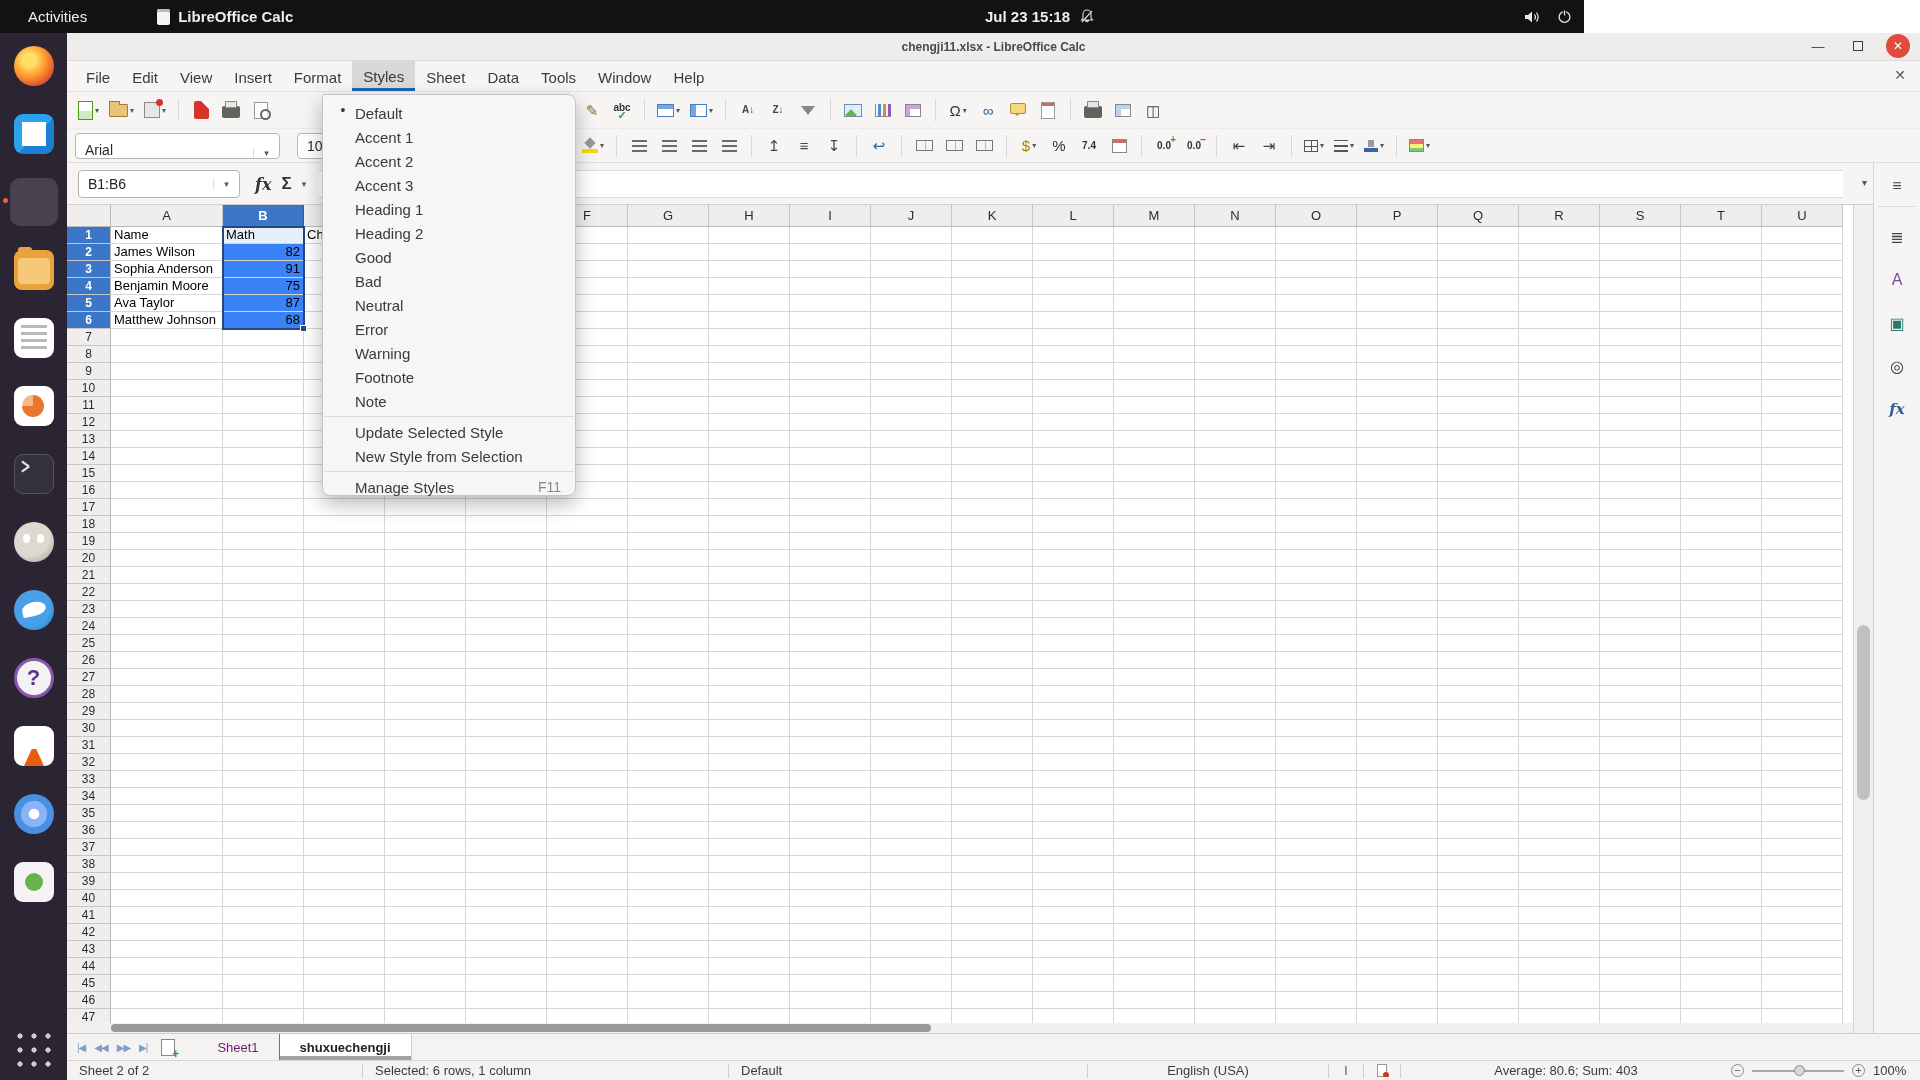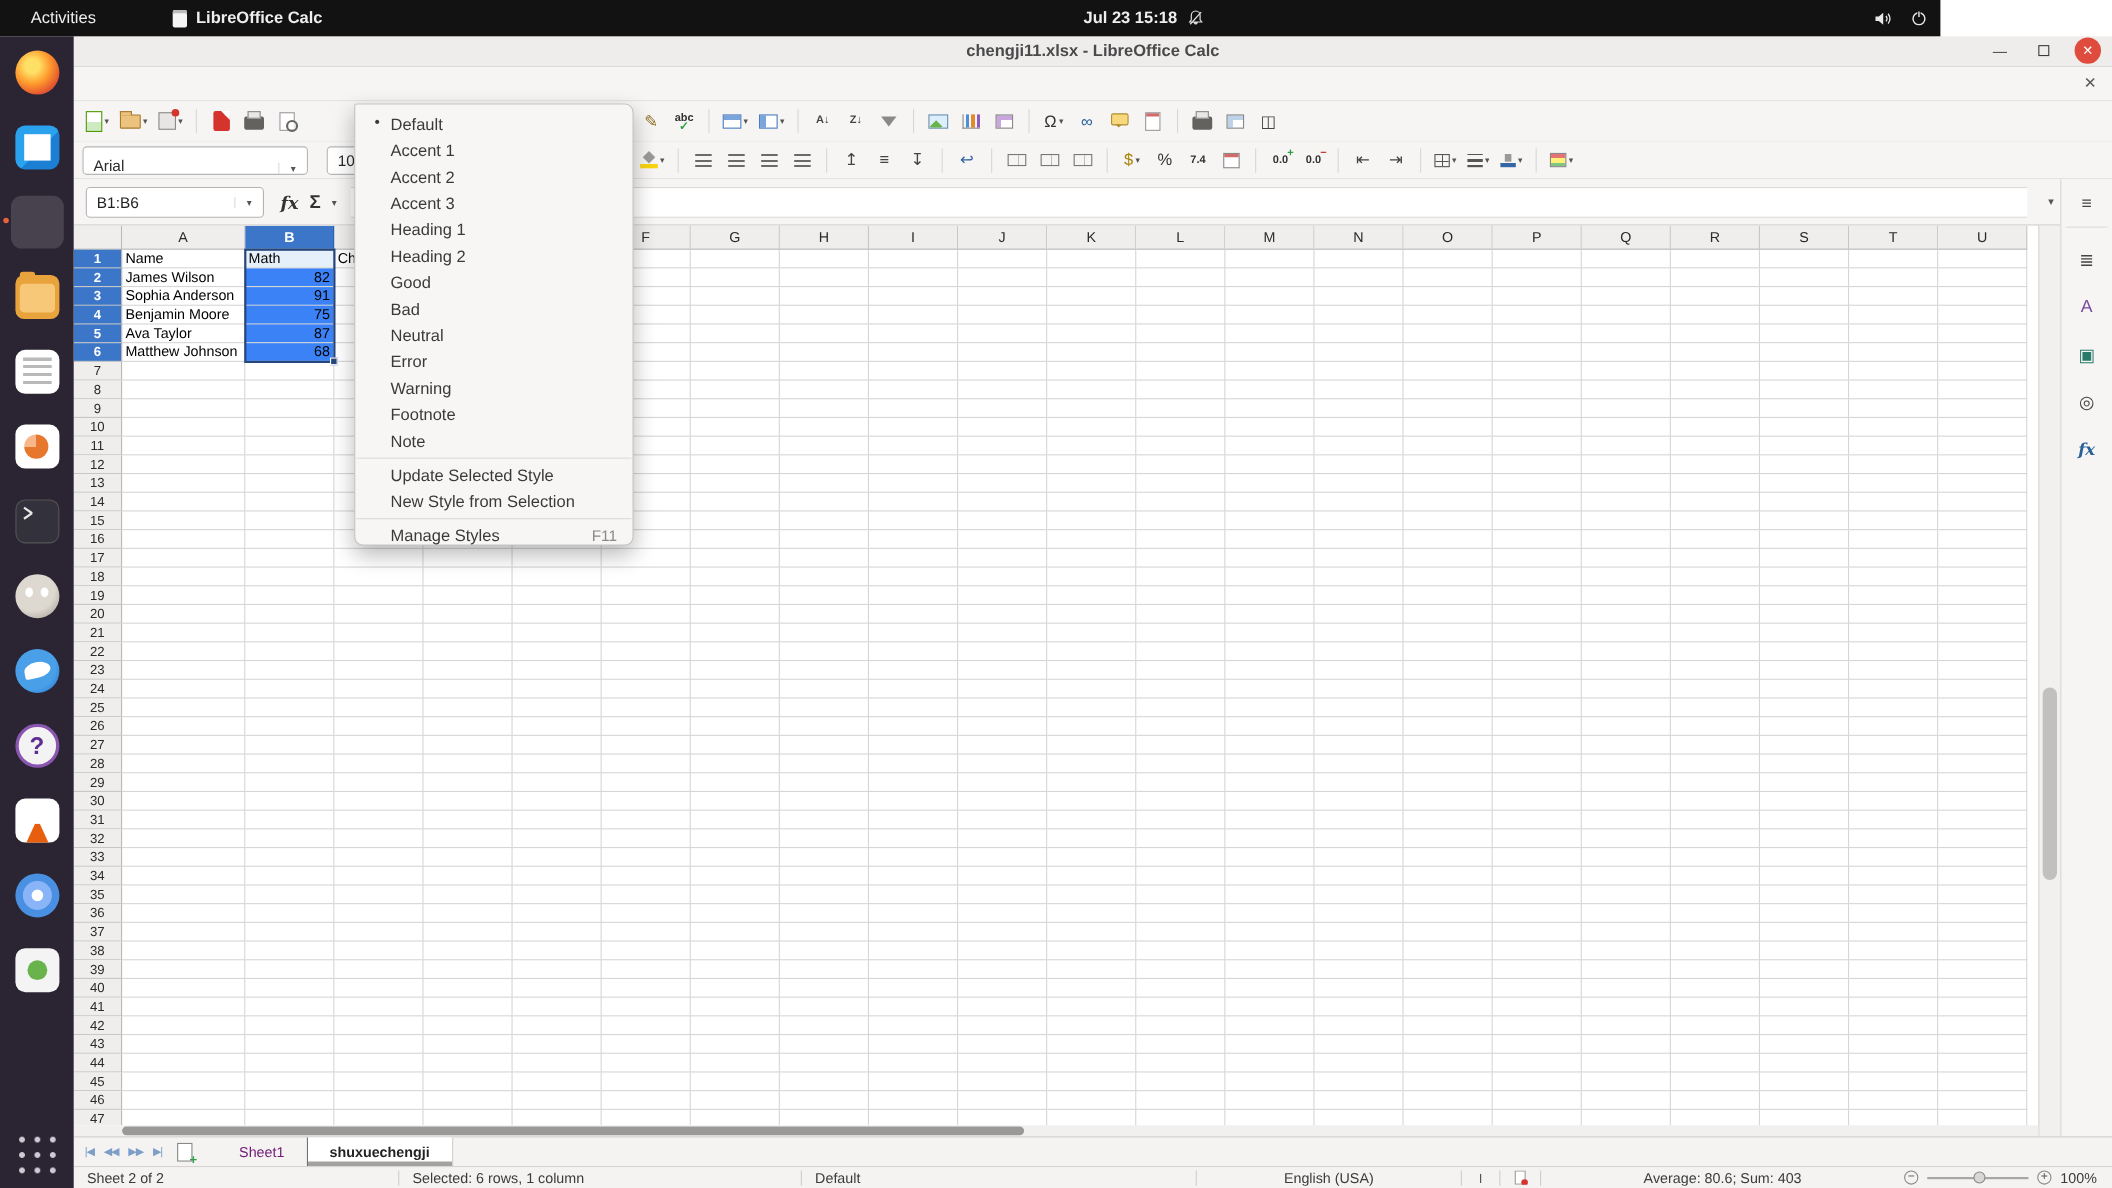--- a/index.html
+++ b/index.html
@@ -1,20 +1,20 @@
 <!DOCTYPE html>
 <html><head>
 <meta charset="utf-8">
 <style>
   *{box-sizing:border-box;margin:0;padding:0}
   html,body{width:1920px;height:1080px;overflow:hidden}
   body{position:relative;font-family:"Liberation Sans",sans-serif;background:#fff;color:#2b2b2b}
 
   
-  .topbar{position:absolute;left:0;top:0;width:1764px;height:33px;background:#121212;color:#eee;
+  .topbar{position:absolute;left:0;top:0;width:1584px;height:33px;background:#121212;color:#eee;
     display:flex;align-items:center;font-size:15px;z-index:60}
   .tb-activities{margin-left:20px;padding:2px 8px}
   .tb-app{display:flex;align-items:center;gap:8px;margin-left:62px;font-weight:700}
   .tb-appicon{width:13px;height:16px;background:#f4f4f4;border-radius:2px;box-shadow:inset 0 3px 0 #bbb}
   .tb-clock{position:absolute;left:985px;display:flex;align-items:center;gap:10px;font-weight:700}
   .tb-right{position:absolute;right:12px;display:flex;align-items:center;gap:16px}
 
   
   .dock{position:absolute;left:0;top:33px;width:67px;height:1047px;background:#2a2433;z-index:55;
     display:flex;flex-direction:column;align-items:center;padding-top:9px;gap:20px}
@@ -48,21 +48,21 @@
   .dk-vlc::before{content:"";position:absolute;left:10px;top:8px;width:0;height:0;border:10px solid transparent;border-bottom:22px solid #e85e0f}
   .dk-vlc::after{content:"";position:absolute;left:12px;top:18px;width:16px;height:5px;background:#fff}
   .dk-chromium{border-radius:50%;background:radial-gradient(circle,#fff 0 17%,#8ab4f8 20% 45%,#4a90e2 48% 100%)}
   .dk-software-store{background:#f4f4f4}
   .dk-software-store::before{content:"";position:absolute;left:11px;top:11px;width:18px;height:18px;border-radius:50%;background:#69b34c}
   .dk-show-apps{background:radial-gradient(circle,#cfc9d4 2.4px,transparent 2.8px);background-size:14px 14px;background-position:center;width:38px;height:38px;border-radius:0}
 
   
   .titlebar{position:absolute;left:67px;top:33px;width:1853px;height:28px;background:#efedec;border-bottom:1px solid #dbdad9;
     display:flex;align-items:center;justify-content:center;z-index:20}
-  .title{font-size:15px;font-weight:700;color:#4a4a4a}
+  .title{font-size:12px;font-weight:700;color:#4a4a4a}
   .winbtns{position:absolute;right:10px;top:1px;display:flex;align-items:center;gap:16px}
   .wb{width:24px;height:24px;display:flex;align-items:center;justify-content:center;color:#3c3c3c;font-size:13px}
   .wb-max i{display:block;width:10px;height:10px;border:1.5px solid #3c3c3c}
   .wb-close{background:#df4b3c;border-radius:50%;color:#fff;font-size:12px}
 
   .menubar{position:absolute;left:67px;top:61px;width:1853px;height:31px;background:#f6f5f4;display:flex;align-items:stretch;
     font-size:15px;color:#3b3b3b;z-index:20;border-bottom:1px solid #e4e3e2}
   .menubar-items{display:flex;margin-left:8px}
   .mitem{padding:5px 11px 2px;display:flex;align-items:center}
   .mitem.active{background:#d9d8d7;border-bottom:3px solid #1c62b7}
@@ -286,20 +286,33 @@
   <span class="winbtns">
     <span class="wb">—</span>
     <span class="wb wb-max">
         <i></i>
       </span>
     <span class="wb wb-close">✕</span>
   </span>
 </div>
 
 <div class="menubar">
+  <div class="menubar-items">
+      <div class="mitem">File</div>
+      <div class="mitem">Edit</div>
+      <div class="mitem">View</div>
+      <div class="mitem">Insert</div>
+      <div class="mitem">Format</div>
+      <div class="mitem active">Styles</div>
+      <div class="mitem">Sheet</div>
+      <div class="mitem">Data</div>
+      <div class="mitem">Tools</div>
+      <div class="mitem">Window</div>
+      <div class="mitem">Help</div>
+    </div>
   <span class="doc-close">✕</span>
 </div>
 
 <div class="toolbar1">
   <div class="tgroup tg-l1">
       <div class="tbtn">
         <span class="tbi art-newdoc"></span>
         <span class="caret">▾</span>
       </div>
       <div class="tbtn">

